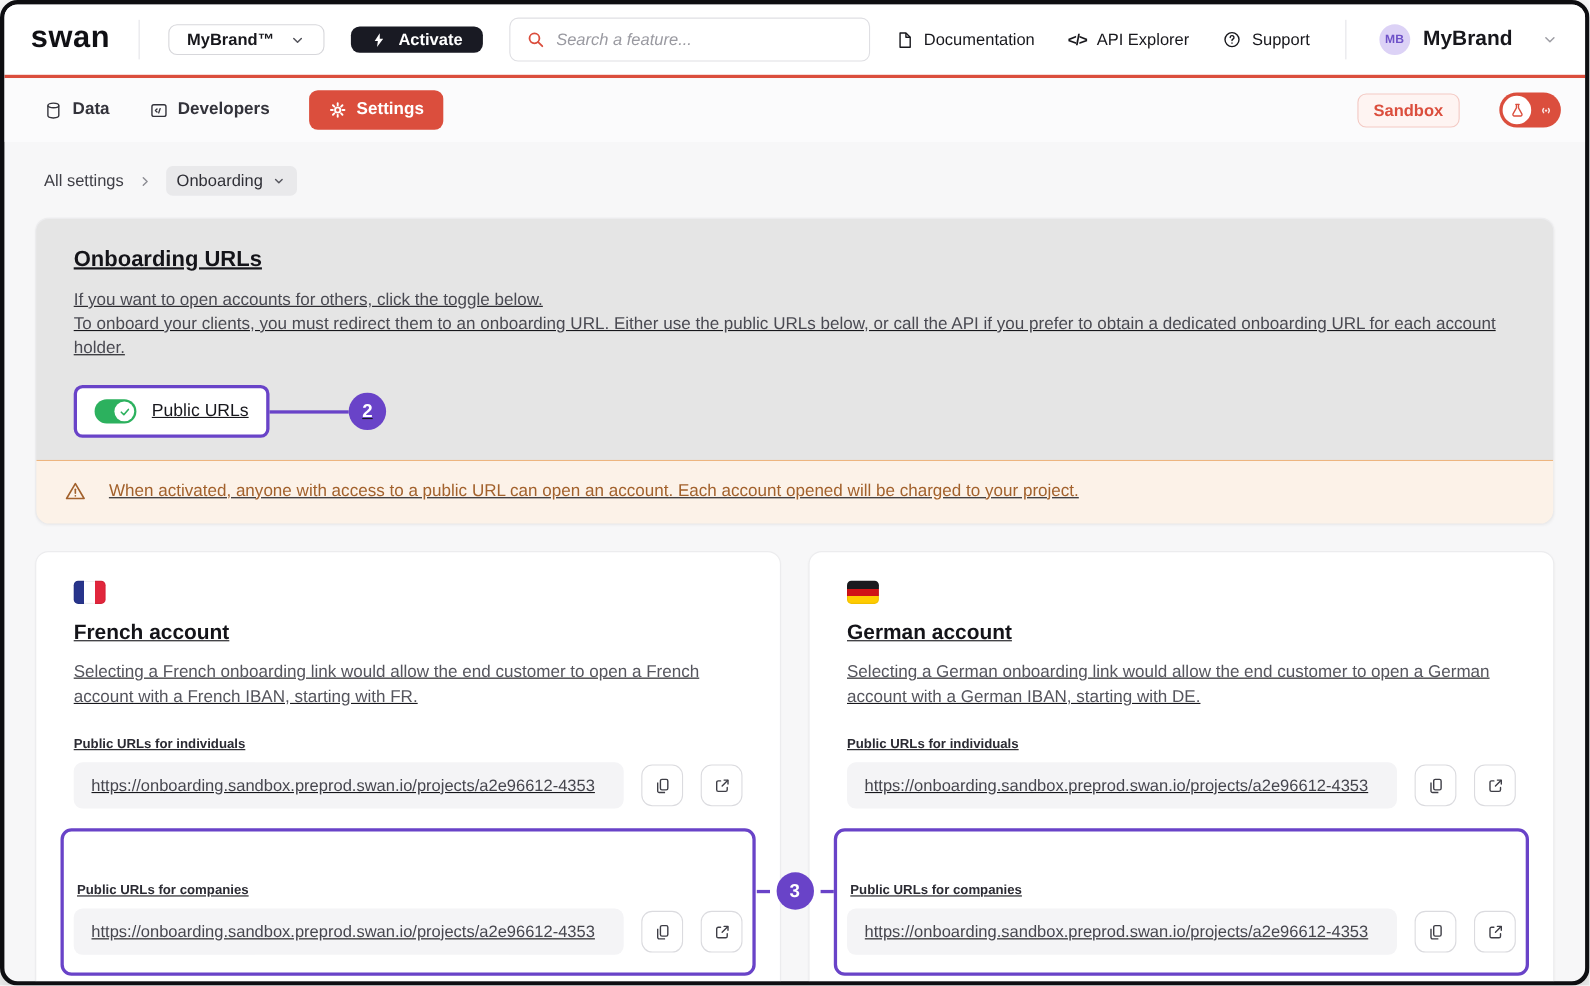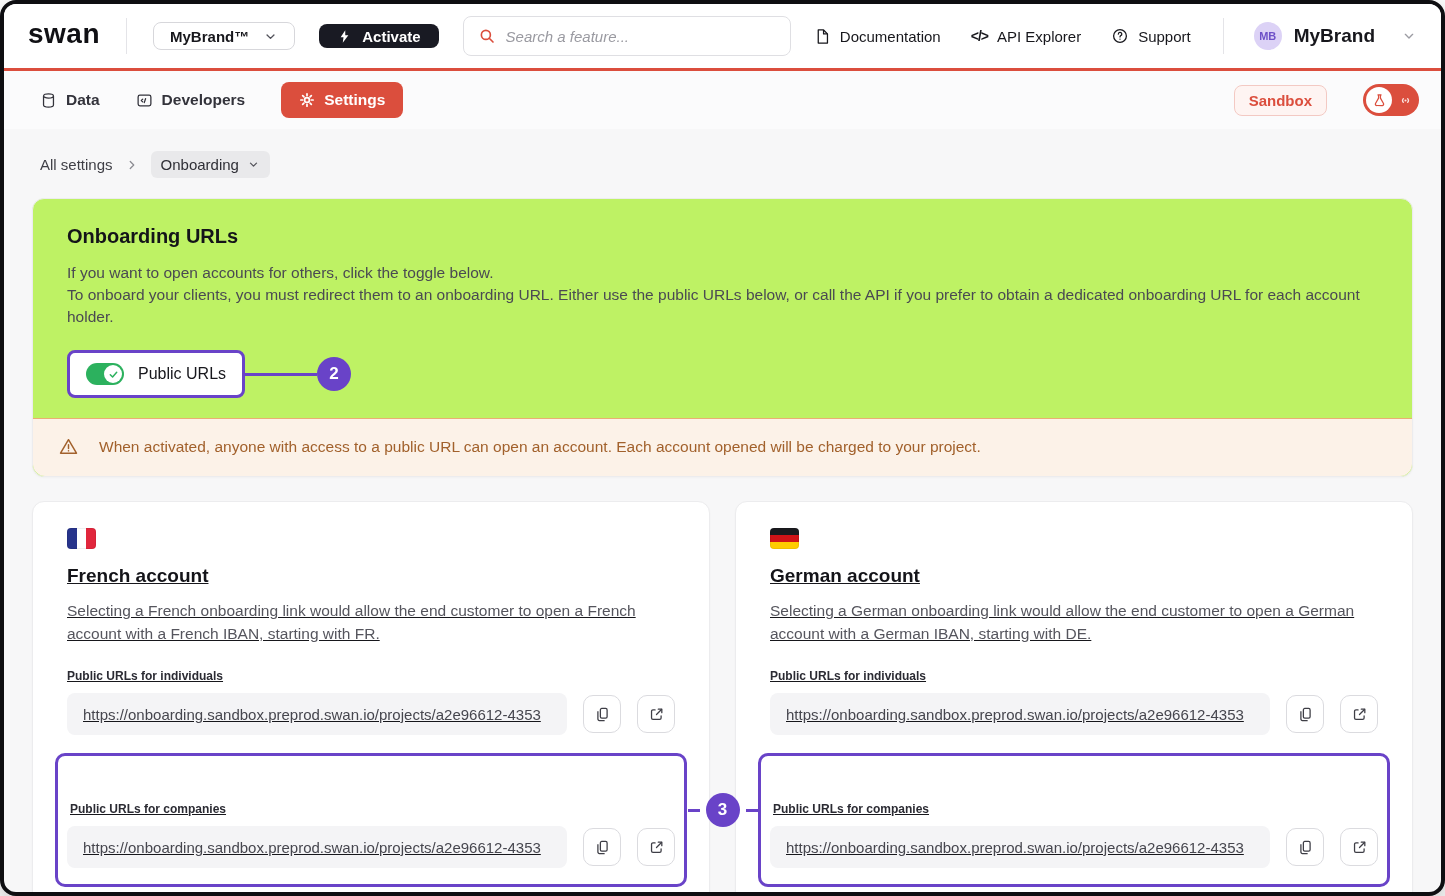--- a/index.html
+++ b/index.html
@@ -82,22 +82,22 @@
 
   
   .content{ flex:1; padding:22px 28px 0; overflow:hidden; }
   .breadcrumb{ display:flex; align-items:center; gap:12px; margin:0 0 0 8px; }
   .bc-root{ font-size:15px; color:#3F3F46; cursor:pointer; }
   .bc-sep{ color:#8C8C93; display:flex; }
   .bc-pill{ display:flex; align-items:center; gap:8px; background:#E9E9EB; border-radius:6px;
     padding:5px 10px; font-size:15px; color:#2F2F36; cursor:pointer; border:none; font-family:inherit;}
   .bc-pill .chev{ color:#55555D; display:flex;}
 
-  .main-card{ margin-top:20px; background:#bef264; border:1px solid var(--card-border);
-    border-radius:12px; box-shadow:0 1px 2px rgba(0,0,0,.03); }
+  .main-card{ margin-top:20px; background:#e5e5e5; border:1px solid var(--card-border);
+    border-radius:12px; box-shadow:0 1px 2px rgba(0,0,0,.03);text-decoration:underline; }
   .main-card-body{ padding:26px 34px 0; }
   .card-title{ font-size:20px; font-weight:700; color:#141419; }
   .intro{ margin-top:14px; font-size:15.5px; line-height:22px; color:#4A4A52; max-width:1340px;}
 
   .toggle-row{ display:flex; align-items:center; margin:22px 0 20px; }
   .toggle-box{ display:inline-flex; align-items:center; gap:14px; border:3px solid var(--purple);
     border-radius:8px; padding:10px 16px; background:#fff; }
   .switch{ width:38px; height:22px; border-radius:11px; background:var(--green); position:relative;
     border:none; cursor:pointer; flex:none;}
   .knob{ position:absolute; top:2px; right:2px; width:18px; height:18px; border-radius:50%;

